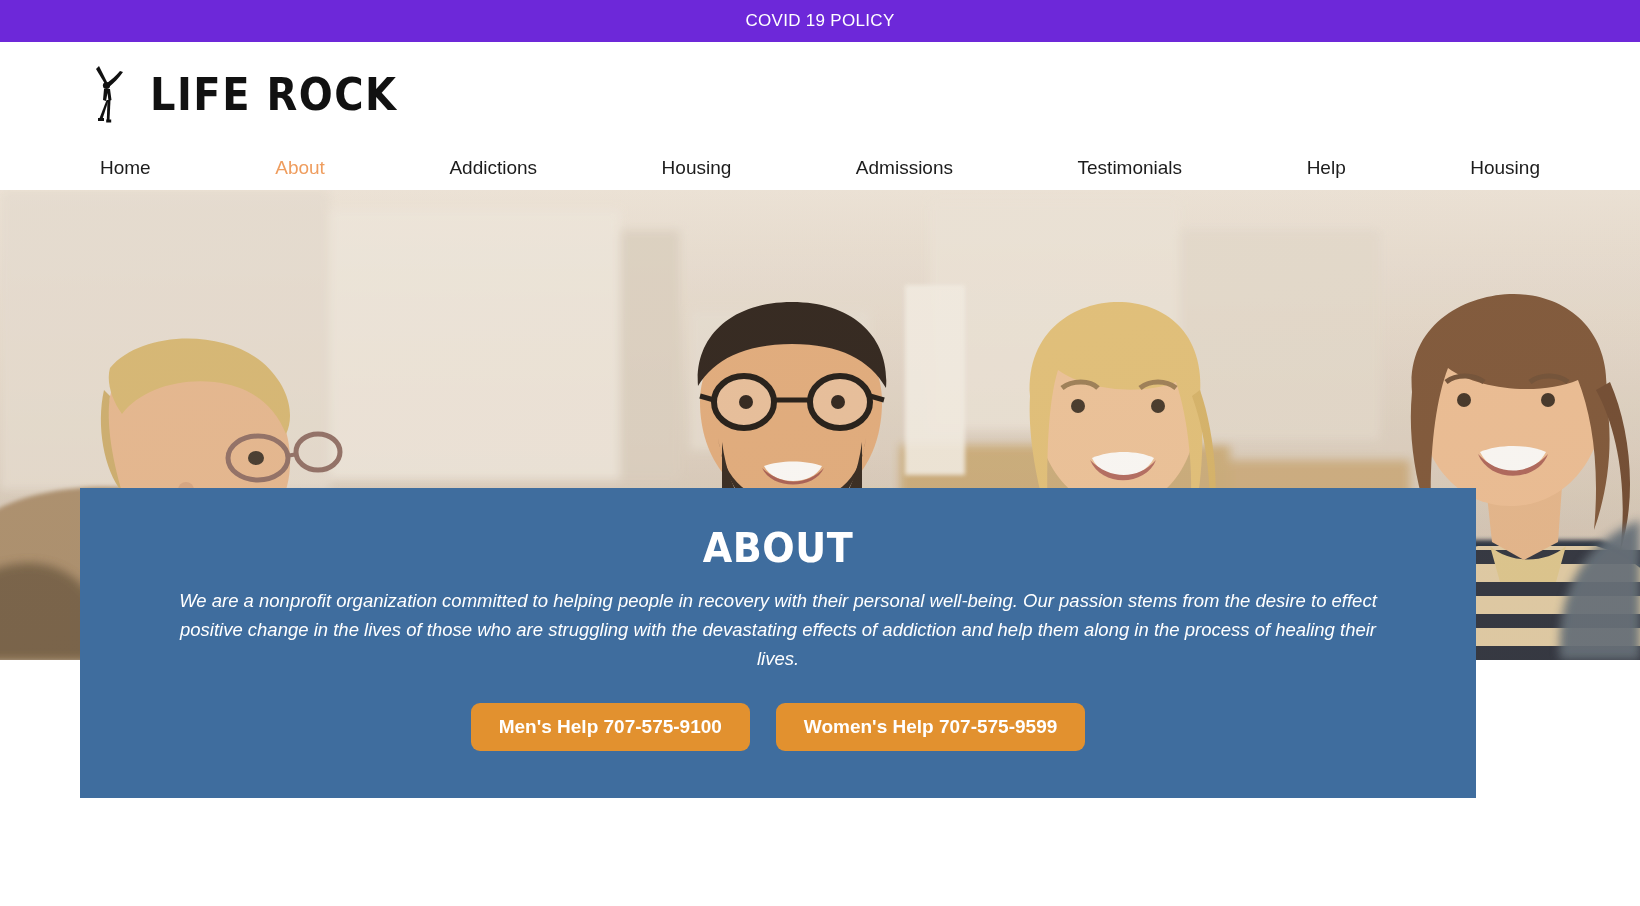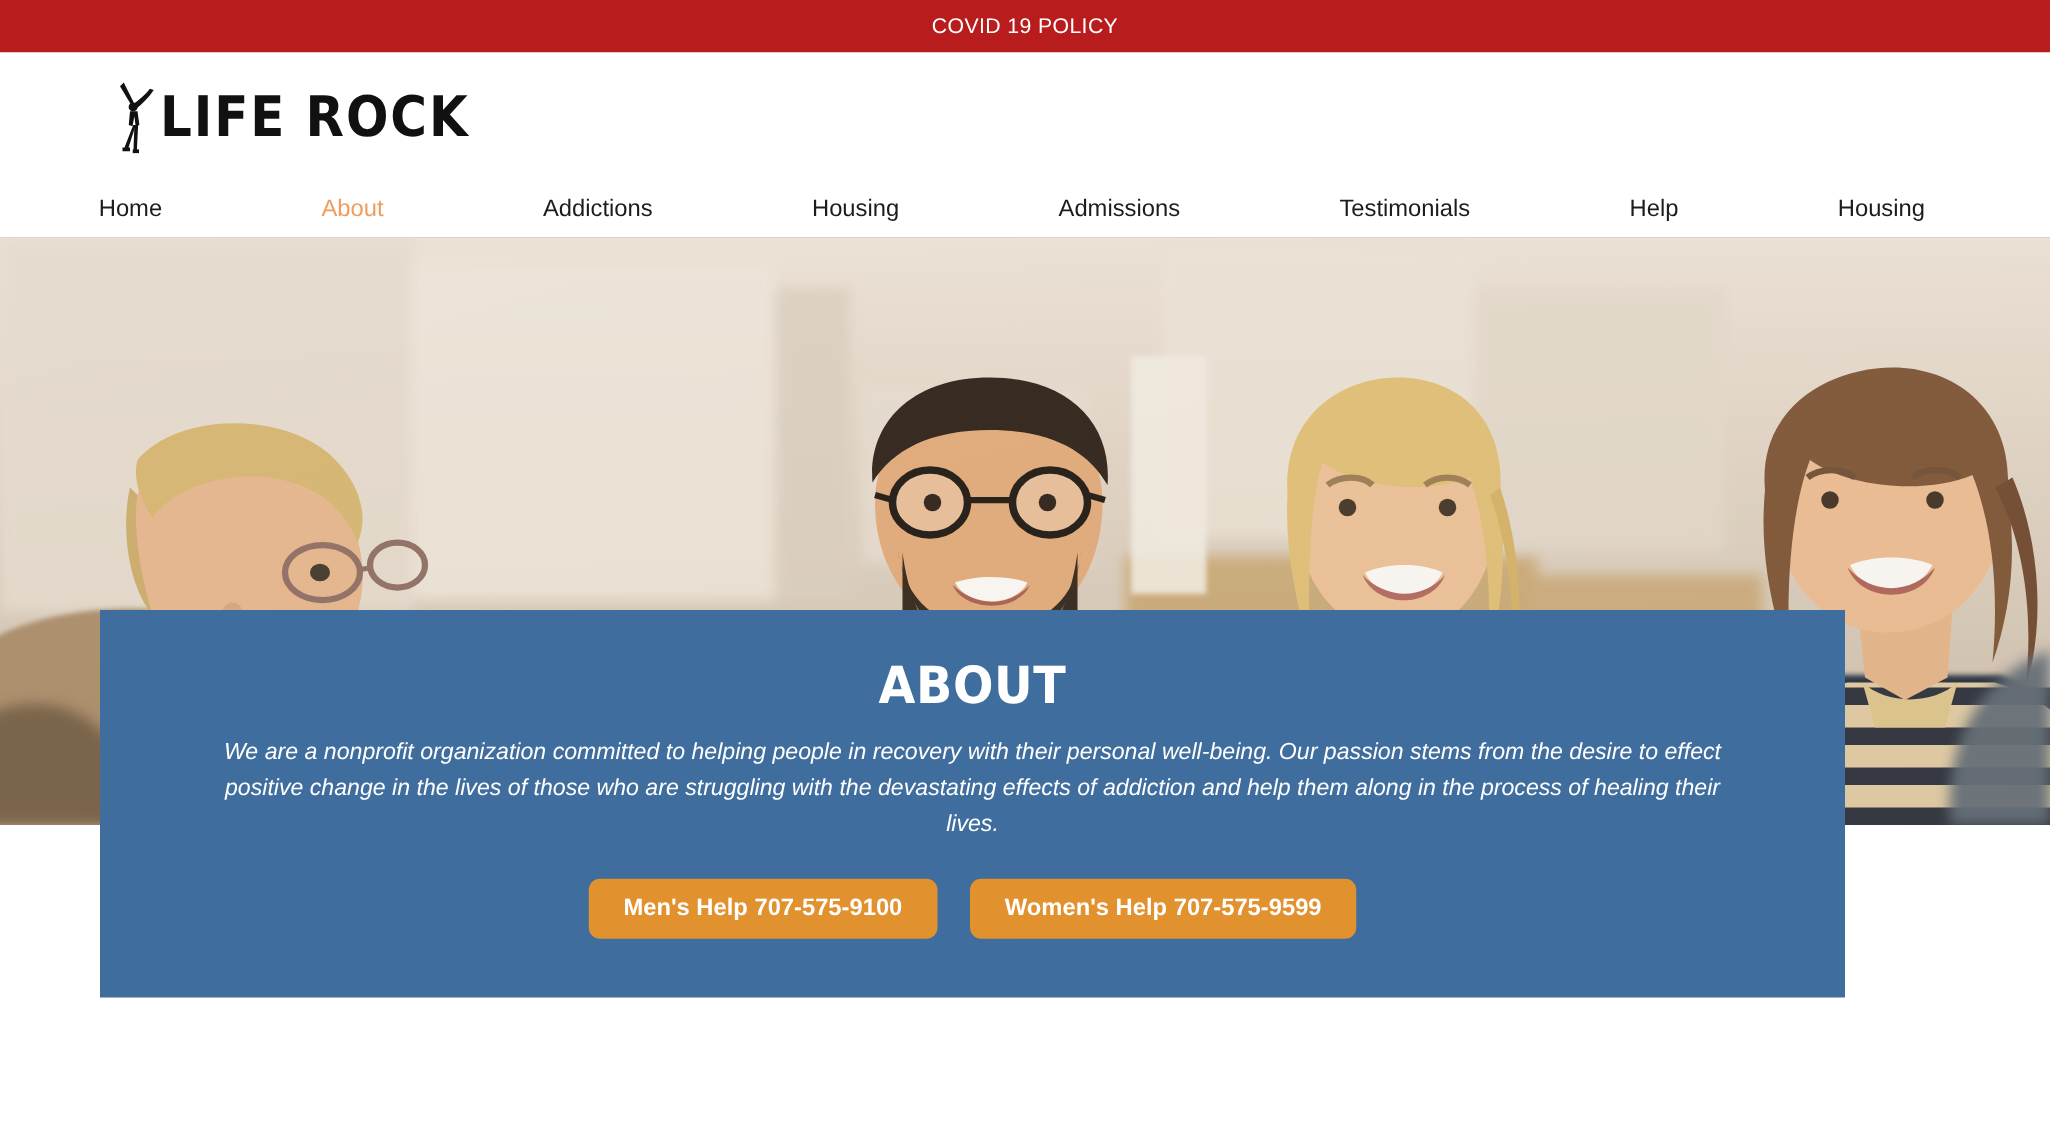--- a/index.html
+++ b/index.html
@@ -7,21 +7,21 @@
   body {
     background:#ffffff;
     font-family:"Liberation Sans", sans-serif;
     overflow:hidden;
     position:relative;
   }
 
   
   .covid-bar {
     height:42px;
-    background:#b91c1c;
+    background:#6d28d9;
     display:flex;
     align-items:center;
     justify-content:center;
   }
   .covid-bar .covid-text {
     color:#ffffff;
     font-size:17px;
     letter-spacing:0.3px;
     font-weight:400;
   }
@@ -34,21 +34,21 @@
     display:flex;
     align-items:center;
   }
   .logo-wrap {
     position:absolute;
     left:88px;
     top:50%;
     transform:translateY(-50%);
     display:flex;
     align-items:center;
-    gap:0;
+    gap:22px;
   }
   .logo-mark { width:40px; height:62px; display:block; }
   .logo-text {
     font-family:"DejaVu Sans", sans-serif;
     font-weight:700;
     font-size:40px;
     letter-spacing:1.5px;
     color:#111111;
     line-height:1;
     transform:scaleY(1.12);
@@ -84,21 +84,21 @@
   .hbtn.members { width:128px; height:56px; }
   .hbtn.menshelp   { width:295px; height:58px; }
   .hbtn.womenshelp { width:330px; height:58px; }
 
   
   .nav {
     height:45px;
     background:#ffffff;
     display:flex;
     align-items:center;
-    padding-left:79px;
+    padding-left:100px;
     padding-right:100px;
   }
   .nav-inner { display:flex; width:100%; justify-content:space-between; align-items:center; }
   .nav-item {
     color:#1c1c1c;
     font-size:19px;
     text-decoration:none;
     cursor:pointer;
     white-space:nowrap;
     font-weight:400;

